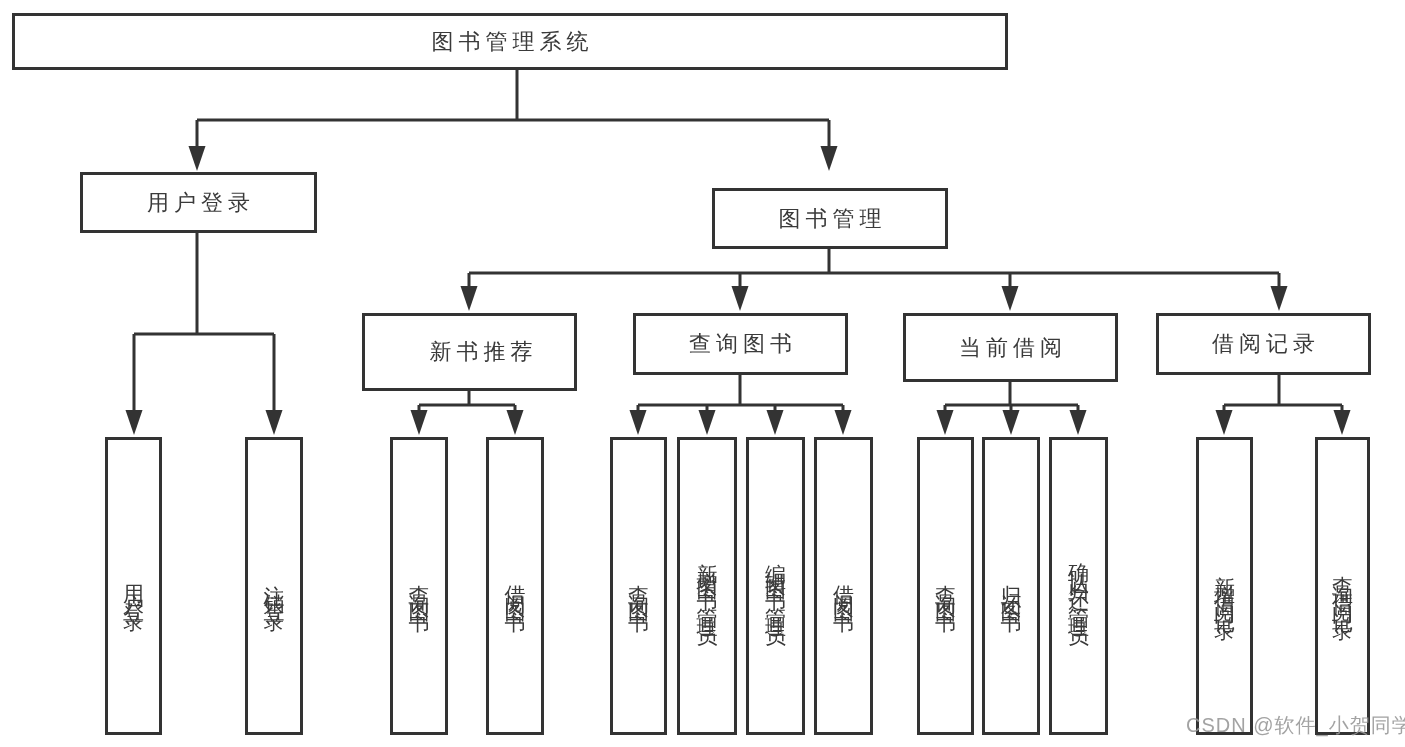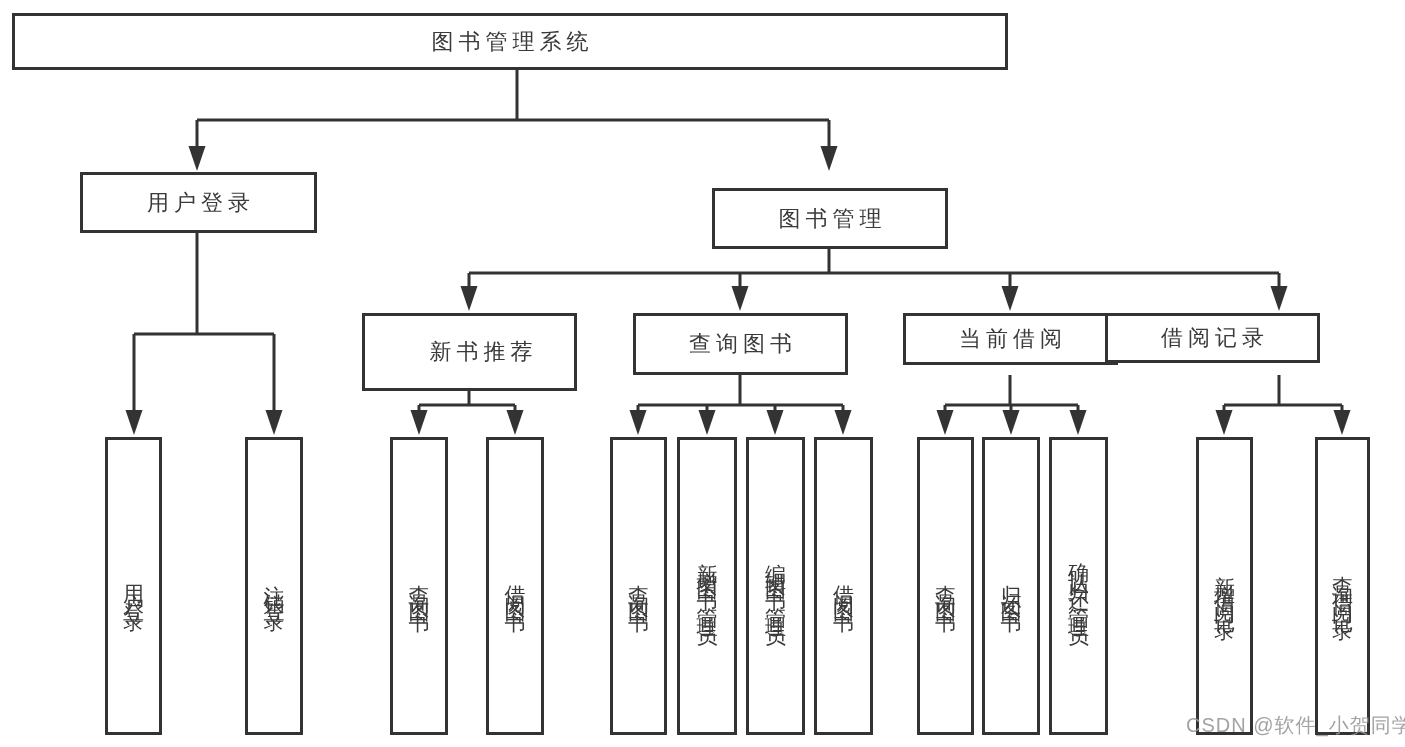--- a/index.html
+++ b/index.html
@@ -93,22 +93,22 @@
   </g>
 </svg>
 
 <div class="node hbox" style="left:12px; top:13px; width:996px; height:57px;">图书管理系统</div>
 
 <div class="node hbox" style="left:80px; top:172px; width:237px; height:61px;">用户登录</div>
 <div class="node hbox" style="left:712px; top:172px; width:236px; height:61px;margin-top:16px;">图书管理</div>
 
 <div class="node hbox" style="left:362px; top:313px; width:215px; height:78px;padding-left:23px;">新书推荐</div>
 <div class="node hbox" style="left:633px; top:313px; width:215px; height:62px;">查询图书</div>
-<div class="node hbox" style="left:903px; top:313px; width:215px; height:52px;">当前借阅</div>
-<div class="node hbox" style="left:1105px; top:313px; width:215px; height:50px;font-family:Liberation Mono, monospace;">借阅记录</div>
+<div class="node hbox" style="left:903px; top:313px; width:215px; height:69px;">当前借阅</div>
+<div class="node hbox" style="left:1156px; top:313px; width:215px; height:62px;font-family:Liberation Mono, monospace;">借阅记录</div>
 
 <div class="node vbox" style="left:105px; width:57px;">用户登录</div>
 <div class="node vbox" style="left:245px; width:58px;">注销登录</div>
 
 <div class="node vbox" style="left:390px; width:58px;">查询图书</div>
 <div class="node vbox" style="left:486px; width:58px;">借阅图书</div>
 
 <div class="node vbox" style="left:610px; width:57px;">查询图书</div>
 <div class="node vbox" style="left:677px; width:60px;">新增图书（管理员）</div>
 <div class="node vbox" style="left:746px; width:59px;">编辑图书（管理员）</div>

